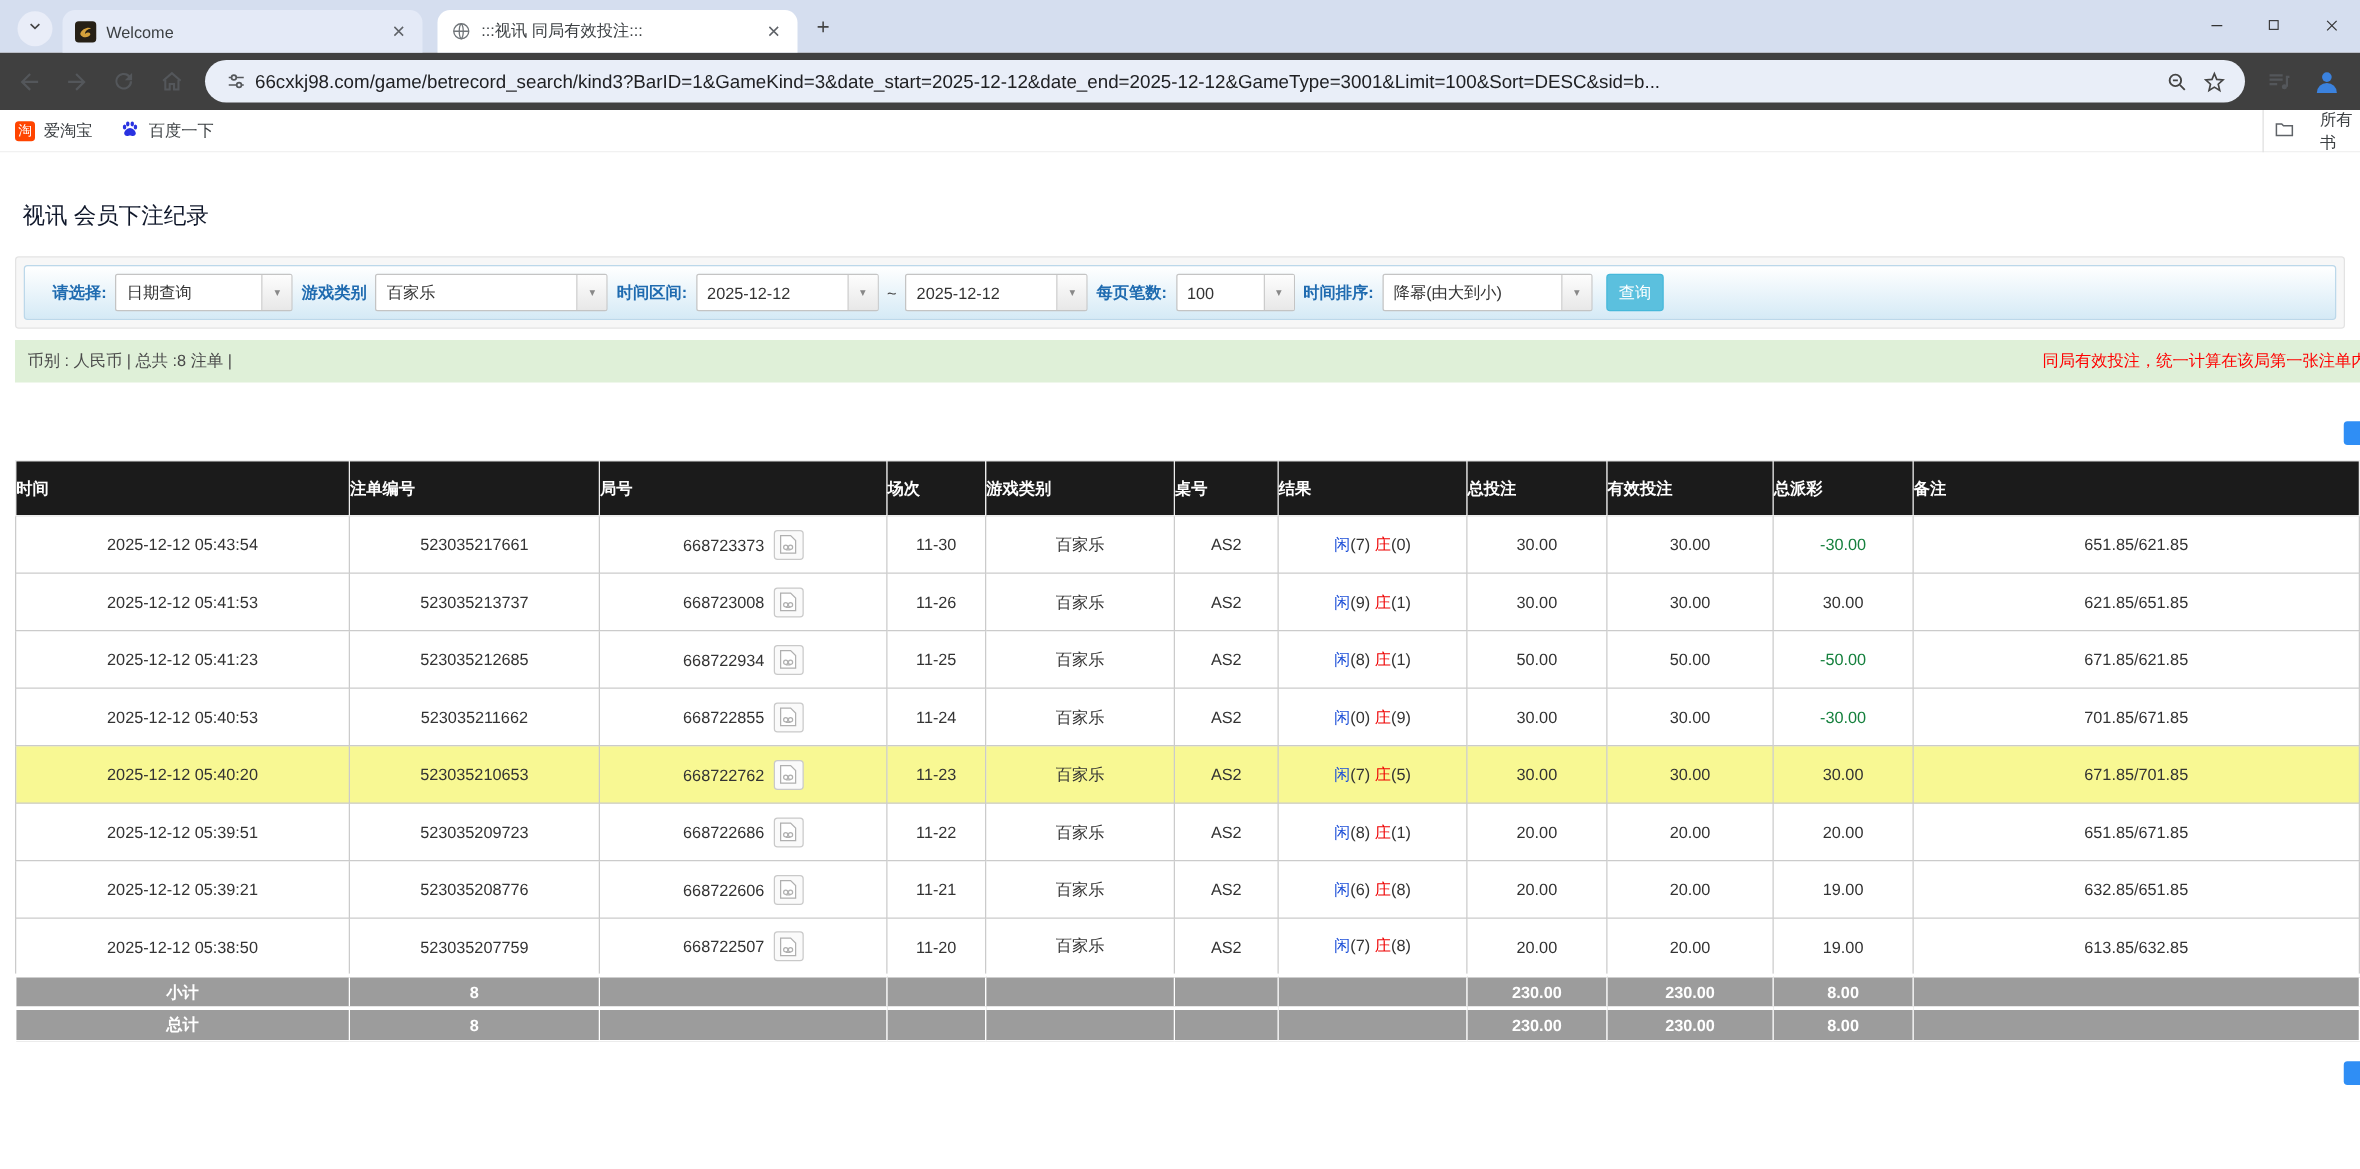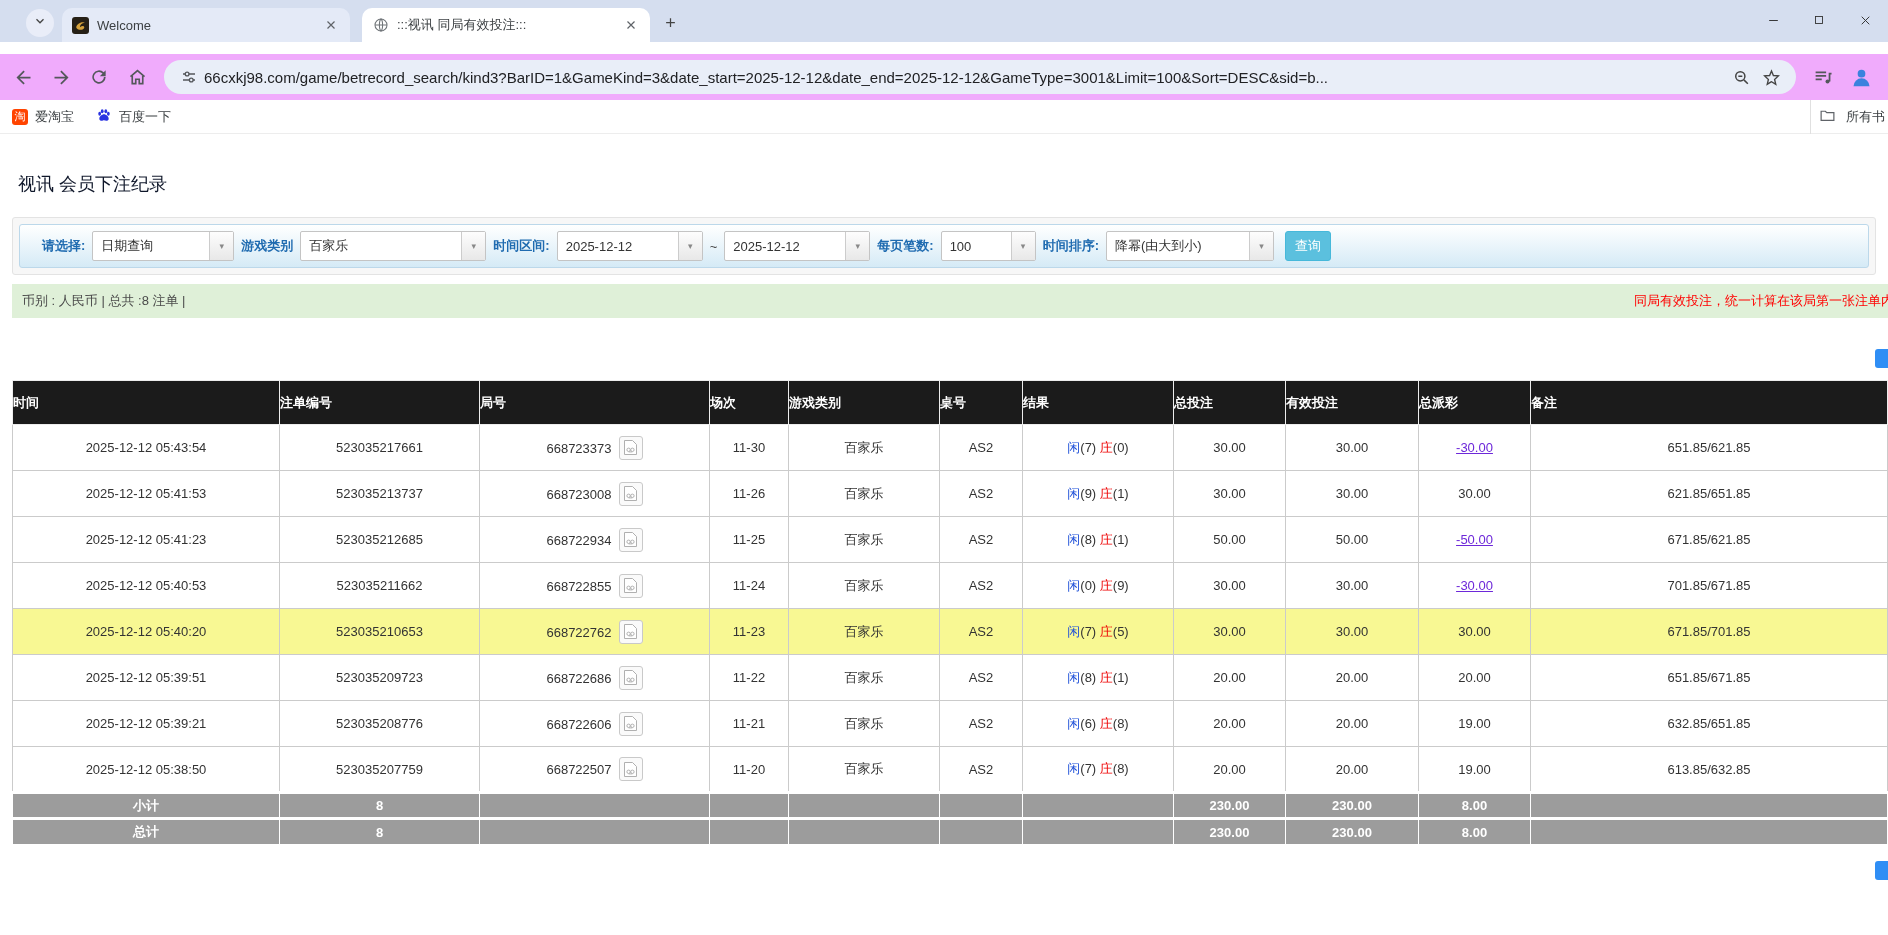--- a/index.html
+++ b/index.html
@@ -1,44 +1,44 @@
 <!DOCTYPE html>
 <html><head>
 <meta charset="utf-8">
 <style>
   * { margin:0; padding:0; box-sizing:border-box; }
   body { font-family:"Liberation Sans","DejaVu Sans",sans-serif; background:#fff; }
   .browser { position:relative; width:1888px; height:935px; overflow:hidden; background:#fff; }
 
   
-  .tabbar { position:relative; height:42px; background:#d5deef; display:flex; align-items:flex-end; padding-left:26px; }
+  .tabbar { position:relative; height:42px; background:#d5deef; display:flex; align-items:flex-end; padding-left:14px; }
   .tab-search { width:28px; height:28px; border-radius:50%; background:#e9edf8; display:flex; align-items:center; justify-content:center; margin:0 8px 5px 0; cursor:pointer; }
   .tab { width:288px; height:34px; display:flex; align-items:center; padding:0 10px; border-radius:10px 10px 0 0; font-size:13px; color:#3c4043; gap:8px; }
   .tab.inactive { background:#e4eaf7; margin-right:12px; }
   .tab.active { background:#ffffff; }
   .tab .title { flex:1; white-space:nowrap; overflow:hidden; }
   .tab .close { width:18px; height:18px; display:flex; align-items:center; justify-content:center; border-radius:50%; }
   .favicon16 { width:17px; height:17px; display:flex; align-items:center; justify-content:center; flex-shrink:0; }
   .welcome-fav { width:17px; height:17px; background:#262016; border-radius:3px; display:flex; align-items:center; justify-content:center; }
   .newtab { width:28px; height:28px; display:flex; align-items:center; justify-content:center; margin:0 0 4px 6px; border-radius:50%; }
   .wincontrols { position:absolute; right:0; top:0; height:40px; display:flex; align-items:center; gap:0; }
   .winbtn { width:46px; height:40px; display:flex; align-items:center; justify-content:center; }
 
   
-  .toolbar { height:46px; background:#f0abfc; display:flex; align-items:center; padding:0 10px 0 6px; gap:4px;margin-top:12px; }
+  .toolbar { height:46px; background:#404040; display:flex; align-items:center; padding:0 10px 0 6px; gap:4px; }
   .navbtn { width:34px; height:34px; display:flex; align-items:center; justify-content:center; border-radius:50%; flex-shrink:0; }
   .urlpill { flex:1; height:34px; margin:0 6px; background:#e9eef8; border-radius:17px; display:flex; align-items:center; padding:0 10px; min-width:0; }
   .urltext { flex:1; font-size:15px; color:#202124; white-space:nowrap; overflow:hidden; min-width:0; }
   .pillicon { width:30px; height:30px; display:flex; align-items:center; justify-content:center; flex-shrink:0; }
 
   
   .bookbar { height:34px; background:#fff; display:flex; align-items:center; padding-left:12px; font-size:13px; color:#3c4043; border-bottom:1px solid #ededed; position:relative; }
   .bm { display:flex; align-items:center; gap:7px; margin-right:22px; }
   .tb-fav { width:16px; height:16px; background:#ff4400; color:#fff; border-radius:3px; font-size:11px; display:flex; align-items:center; justify-content:center; }
-  .bm-right { position:absolute; right:0; top:0; height:34px; display:flex; align-items:center; gap:10px; padding-left:8px; border-left:1px solid #e0e0e0; width:78px; overflow:hidden; }
+  .bm-right { position:absolute; right:0; top:0; height:34px; display:flex; align-items:center; gap:20px; padding-left:8px; border-left:1px solid #e0e0e0; width:78px; overflow:hidden; }
 
   
   .page { position:relative; height:813px; background:#fff; }
   .page-title { position:absolute; left:18px; top:38px; font-size:18px; color:#0f172a; }
 
   .filter-panel { position:absolute; left:12px; right:12px; top:83px; height:58px; background:#f7f7f7; border:1px solid #e3e3e3; border-radius:3px; padding:6px; }
   .filter-inner { height:100%; border:1px solid #bcd8ea; border-radius:3px; background:linear-gradient(#ffffff,#d5eaf6); display:flex; align-items:center; padding:0 22px; gap:7px; font-size:13px; }
   .flabel { color:#1f6bb0; font-weight:bold; white-space:nowrap; }
   .tilde { color:#444; }
   .select { height:30px; background:#fff; border:1px solid #c4c4c4; border-radius:2px; display:flex; align-items:center; color:#333; cursor:pointer; }
@@ -49,21 +49,21 @@
   .summary-strip { position:absolute; left:12px; right:0; top:150px; height:34px; background:#dff0d8; display:flex; align-items:center; justify-content:space-between; padding-left:10px; font-size:13px; overflow:hidden; }
   .summary-left { color:#4a4a4a; white-space:nowrap; }
   .summary-right { color:#ff0000; white-space:nowrap; flex-shrink:0; margin-right:-6px; }
 
   .bet-table { position:absolute; left:12px; right:0; top:246px; width:1876px; border-collapse:collapse; table-layout:fixed; font-size:13px; }
   .bet-table th { height:44px; background:#1b1b1b; color:#fff; font-weight:bold; border:1px solid #ededed; text-align:left; }
   .bet-table td { height:46px; background:#fff; border:1px solid #cbcbcb; text-align:center; color:#333; vertical-align:middle; }
   .bet-table tr.hl td { background:#f8f893; }
   .blue { color:#1d4fd8; }
   .redtxt { color:#ee0000; }
-  td.neg { color:#6d28d9;text-decoration:underline; }
+  td.neg { color:#15803d; }
   .vbtn { display:inline-flex; align-items:center; justify-content:center; width:24px; height:24px; border:1px solid #c9c9c9; border-radius:3px; background:#fafafa; margin-left:7px; vertical-align:middle; cursor:pointer; }
   .roundnum { vertical-align:middle; }
   .bet-table tr.totals td { height:26px; background:#9c9c9c; color:#fff; font-weight:bold; border:1px solid #fff; border-top:3px solid #fff; }
 
   .float-widget { position:absolute; right:0; width:13px; height:19px; background:#2f8ef5; border-radius:3px 0 0 3px; }
   #fw1 { top:215px; } #fw2 { top:727px; }
 </style>
 </head>
 <body>
 

